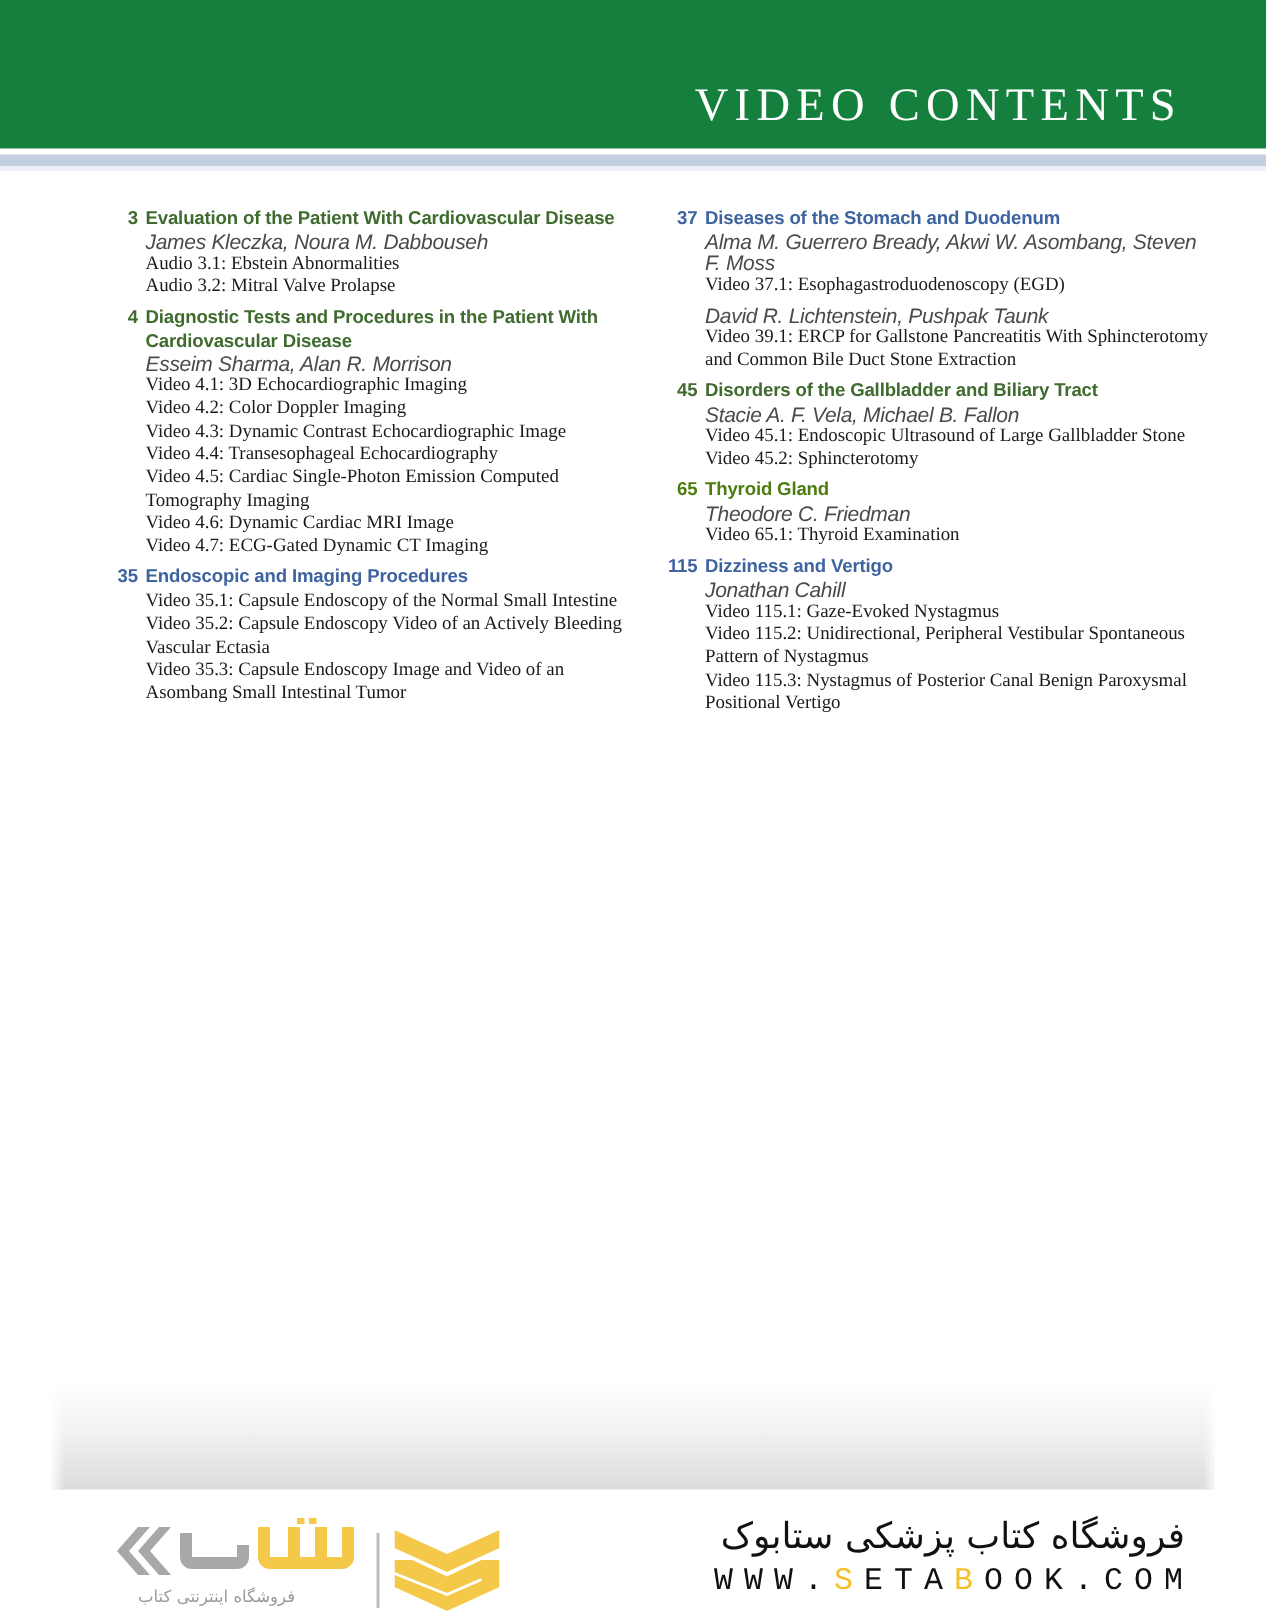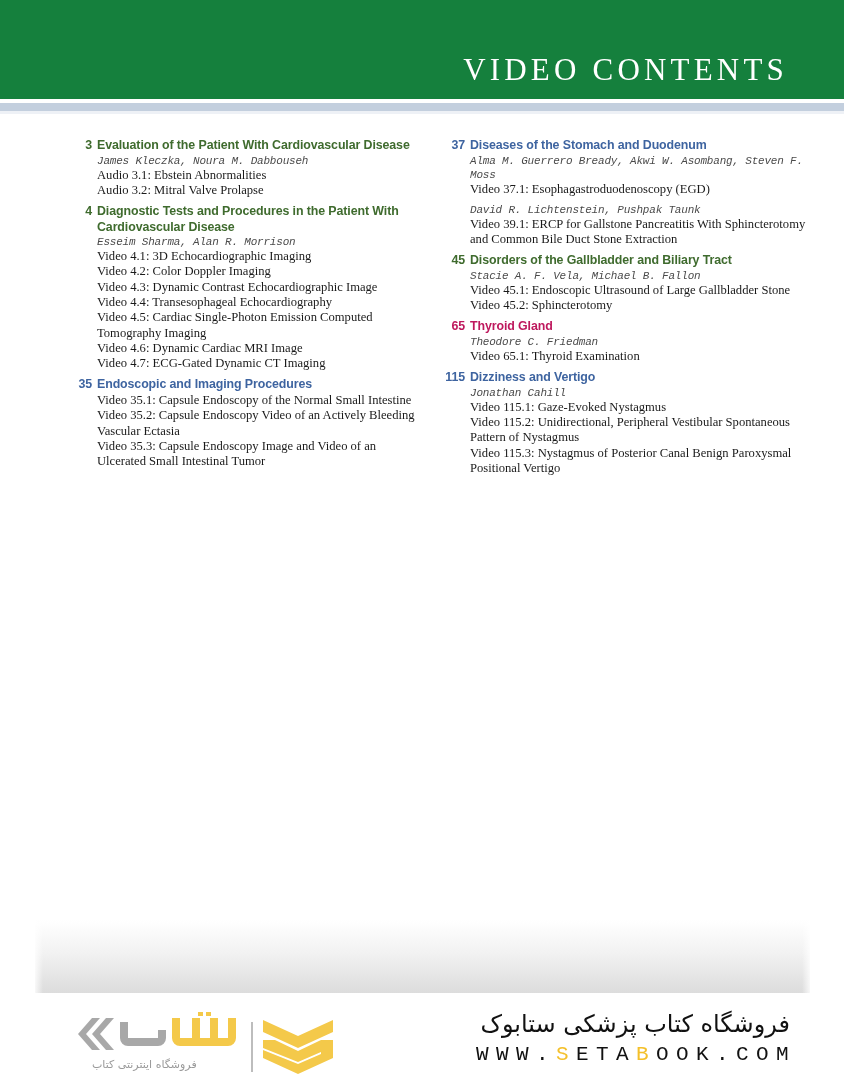--- a/index.html
+++ b/index.html
@@ -44,32 +44,32 @@
     }
     .chapter-num {
       width: 30px; text-align: right; padding-right: 5px; flex: 0 0 auto;
     }
     .chapter-title { flex: 1 1 auto; }
     .chapter-body { margin-left: 35px; }
     .col-right .chapter-num { width: 29px; }
     .col-right .chapter-body { margin-left: 34px; }
 
     .authors {
-      font-family: Liberation Mono, monospace;
-      font-style: italic; font-size: 11px; line-height: 14px; color: #4a4a4a;
+      font-family: Liberation Sans, sans-serif;
+      font-style: italic; font-size: 14px; line-height: 14px; color: #4a4a4a;
       letter-spacing: -0.2px;
     }
     .item {
       font-family: "Liberation Serif", serif;
       font-size: 12.6px; line-height: 15.3px; color: #1a1a1a;
     }
 
     .c-green { color: #3f6b2e; }
     .c-blue { color: #3e64a0; }
-    .c-red { color: #be185d; }
+    .c-red { color: #4d7c0f; }
 
     .footer-gradient {
       position: absolute; left: 35px; top: 920px; width: 775px; height: 73px;
       background: linear-gradient(to bottom, #ffffff 0%, #f2f2f2 45%, #dcdcdc 100%);
     }
     .footer-gradient::before {
       content: ""; position: absolute; left: 0; top: 0; bottom: 0; width: 8px;
       background: linear-gradient(to right, rgba(255,255,255,0.8), rgba(255,255,255,0));
     }
     .footer-gradient::after {
@@ -147,21 +147,21 @@
   </div>
 
   <div class="chapter">
     <div class="chapter-head c-blue">
       <span class="chapter-num">35</span>
       <span class="chapter-title">Endoscopic and Imaging Procedures</span>
     </div>
     <div class="chapter-body">
       <div class="item">Video 35.1: Capsule Endoscopy of the Normal Small Intestine</div>
       <div class="item">Video 35.2: Capsule Endoscopy Video of an Actively Bleeding Vascular Ectasia</div>
-      <div class="item">Video 35.3: Capsule Endoscopy Image and Video of an Ulcerated Small Intestinal Tumor</div>
+      <div class="item">Video 35.3: Capsule Endoscopy Image and Video of an Asombang Small Intestinal Tumor</div>
     </div>
   </div>
 </div>
 
 <div class="col col-right">
 
   <div class="chapter">
     <div class="chapter-head c-blue">
       <span class="chapter-num">37</span>
       <span class="chapter-title">Diseases of the Stomach and Duodenum</span>

